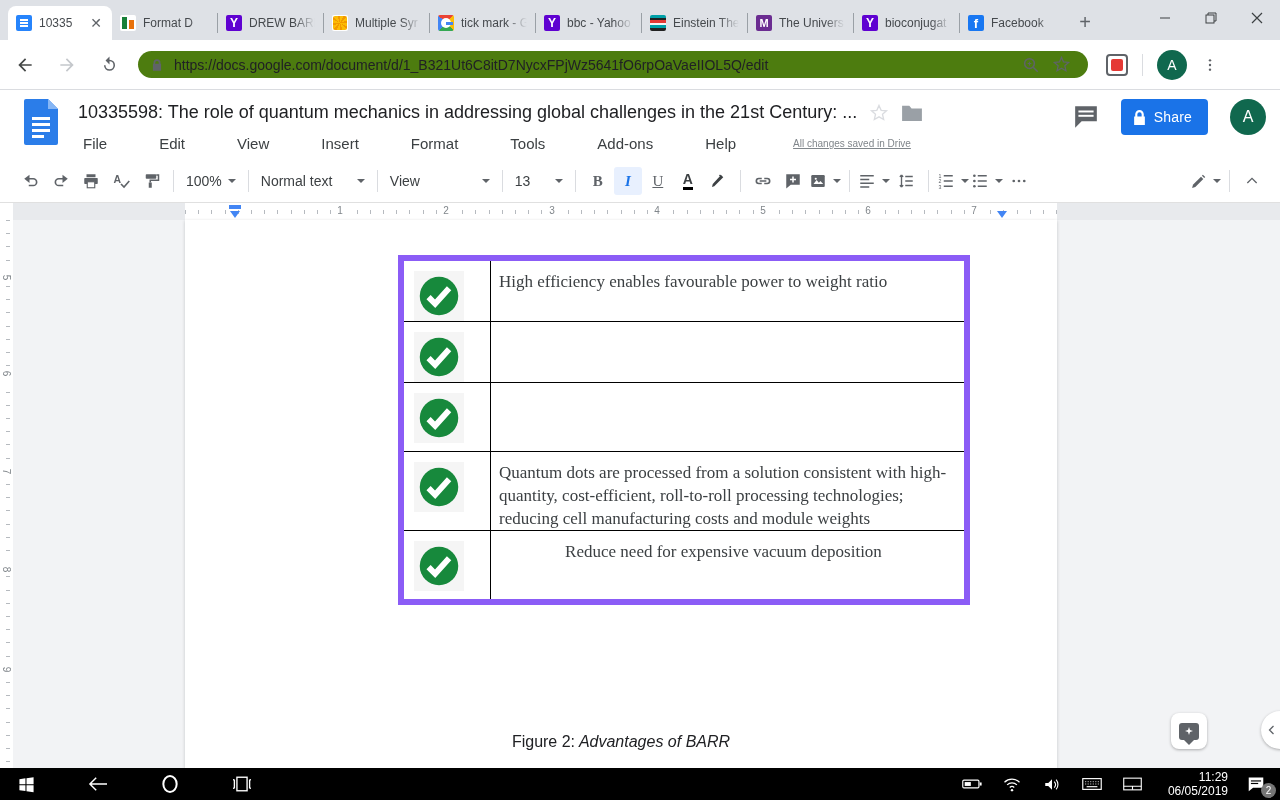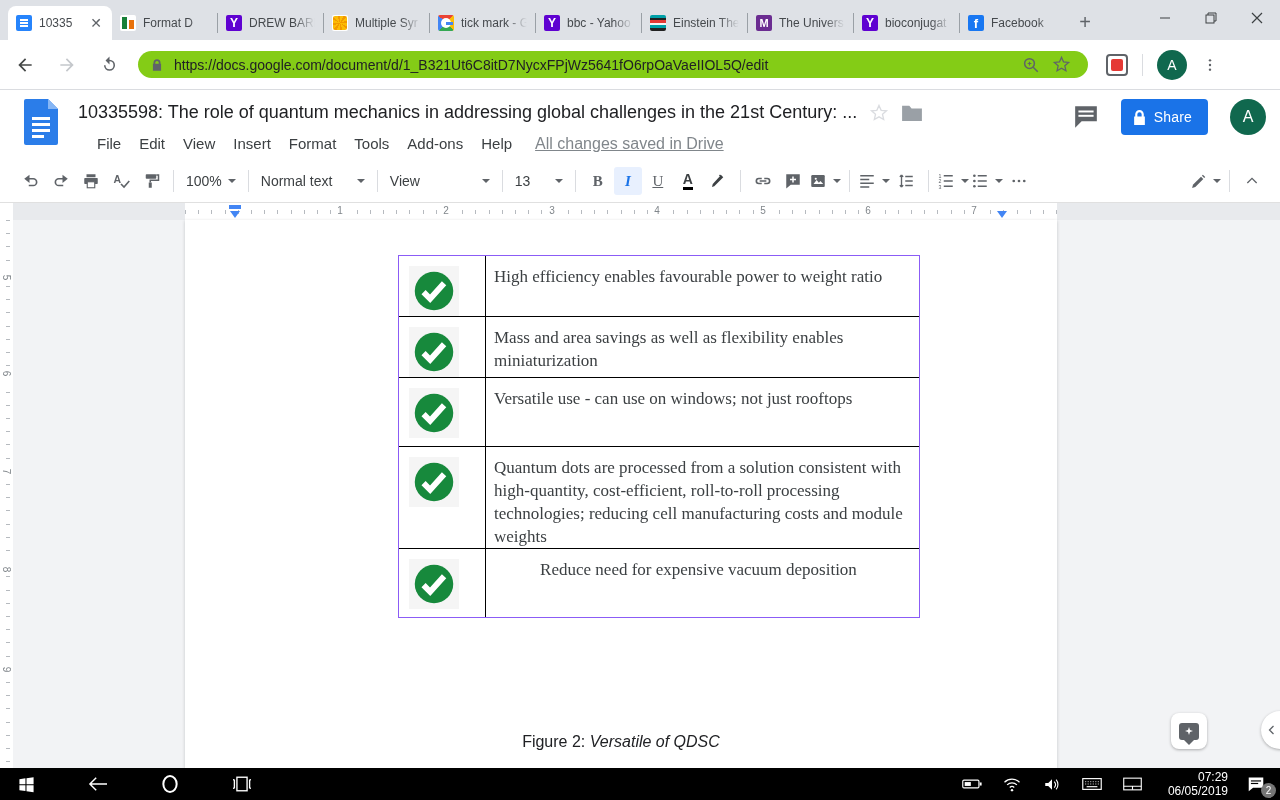--- a/index.html
+++ b/index.html
@@ -33,38 +33,38 @@
   .fav-sun { background:#fff; }
   .fav-sun::before { content:""; position:absolute; inset:1px; background:conic-gradient(#fbbc05 0 25deg,#f29900 25deg 45deg,#fbbc05 45deg 70deg,#f29900 70deg 90deg,#fbbc05 90deg 115deg,#f29900 115deg 135deg,#fbbc05 135deg 160deg,#f29900 160deg 180deg,#fbbc05 180deg 205deg,#f29900 205deg 225deg,#fbbc05 225deg 250deg,#f29900 250deg 270deg,#fbbc05 270deg 295deg,#f29900 295deg 315deg,#fbbc05 315deg 340deg,#f29900 340deg); border-radius:2px; }
   .fav-google { background:conic-gradient(from -45deg,#ea4335 0 90deg,#fbbc05 90deg 180deg,#34a853 180deg 270deg,#4285f4 270deg 360deg); border-radius:50%; }
   .fav-google::before { content:""; position:absolute; inset:3px; background:#fff; border-radius:50%; }
   .fav-google::after { content:""; position:absolute; left:8px; top:7px; width:7px; height:3px; background:#4285f4; }
   .fav-stripes { background:repeating-linear-gradient(to bottom,#00a0a8 0 3px,#222 3px 5px,#e53935 5px 8px,#f5f5f5 8px 10px,#00a0a8 10px 13px,#222 13px 16px); }
 
   
   .urlbar { position:absolute; left:0; top:40px; width:1280px; height:50px; background:#fff; border-bottom:1px solid #dadce0; display:flex; align-items:center; }
   .navbtn { width:34px; height:34px; display:flex; align-items:center; justify-content:center; margin-left:8px; }
-  .omnibox { margin-left:12px; width:950px; height:27px; background:#84cc16; border-radius:17px; display:flex; align-items:center; padding:0 12px; }
+  .omnibox { margin-left:12px; width:950px; height:27px; background:#4d7c0f; border-radius:17px; display:flex; align-items:center; padding:0 12px; }
   .omnibox .url { font-size:14px; color:#202124; flex:1; margin-left:10px; white-space:nowrap; overflow:hidden; }
   .obicon { width:30px; height:30px; display:flex; align-items:center; justify-content:center; }
   .ext-icon { width:22px; height:22px; border:2px solid #5f6368; border-radius:4px; margin-left:18px; position:relative; background:#fff; }
   .ext-icon::before { content:""; position:absolute; inset:3px; background:#e53935; border-radius:2px; }
   .urlsep { width:1px; height:22px; background:#dadce0; margin-left:14px; }
   .avatar { width:30px; height:30px; border-radius:50%; background:#10684e; color:#fff; font-size:14px; display:flex; align-items:center; justify-content:center; margin-left:14px; }
   .menu3dots { width:30px; height:30px; margin:0 10px 0 8px; display:flex; align-items:center; justify-content:center; }
 
   
   .docshead { position:absolute; left:0; top:91px; width:1280px; height:69px; background:#fff; }
   .docslogo { position:absolute; left:24px; top:8px; }
   .dtitle-row { position:absolute; left:78px; top:11px; display:flex; align-items:center; }
   .dtitle { font-size:18px; color:#202124; white-space:nowrap; }
   .dstar { margin-left:12px; } .dfolder { margin-left:12px; }
-  .menurow { position:absolute; left:88px; top:41px; display:flex; align-items:center; }
+  .menurow { position:absolute; left:74px; top:41px; display:flex; align-items:center;gap:34px; }
   .mitem { font-size:15px; color:#3c4043; padding:3px 9px; border-radius:3px; }
-  .savestatus { font-size:16px; color:#80868b; text-decoration:underline; margin-left:14px; }
+  .savestatus { font-size:10px; color:#80868b; text-decoration:underline; margin-left:14px; }
   .headright { position:absolute; right:14px; top:8px; display:flex; align-items:center; }
   .cmticon { margin-right:22px; }
   .sharebtn { height:36px; background:#1a73e8; border-radius:4px; color:#fff; font-size:14px; display:flex; align-items:center; padding:0 16px 0 12px; }
   .sharebtn span { margin-left:8px; letter-spacing:.2px; }
   .headavatar { width:36px; height:36px; font-size:16px; margin-left:22px; }
 
   
   .toolbar { position:absolute; left:0; top:160px; width:1280px; height:43px; background:#fff; border-bottom:1px solid #e0e0e0; display:flex; align-items:center; padding-left:16px; }
   .tbtn { min-width:28px; height:28px; display:flex; align-items:center; justify-content:center; border-radius:3px; margin:0 1px; color:#5f6368; }
   .tbtn.textbtn { font-size:14px; color:#3c4043; padding:0 4px; }
@@ -88,21 +88,21 @@
   .ruler-corner { position:absolute; left:0; top:0; width:13px; height:17px; background:#fff; }
 
   
   .canvas { position:absolute; left:0; top:220px; width:1280px; height:548px; background:#f2f3f5; }
   .vruler { position:absolute; left:0; top:0; width:13px; height:548px; background:#fff; }
   .vticks { position:absolute; left:6px; top:0; width:4px; height:548px;
             background:repeating-linear-gradient(to bottom,#b6babf 0 1px, transparent 1px 13.2px); }
   .vnum { position:absolute; left:0; width:13px; text-align:center; font-size:10px; color:#80868b; background:#fff; transform:rotate(90deg); }
   .page { position:absolute; left:185px; top:0; width:872px; height:548px; background:#fff; box-shadow:0 1px 3px rgba(60,64,67,.25); }
 
-  .qtable { position:absolute; left:213px; top:35px; width:522px; border:1px solid #8b5cf6; }
+  .qtable { position:absolute; left:213px; top:35px; width:572px; border:6px solid #8b5cf6; }
   .trow { display:flex; border-bottom:1px solid #000; }
   .trow:last-child { border-bottom:none;text-align:center; }
   .cell-icon { width:87px; border-right:1px solid #000; padding:10px 0 0 10px; }
   .checkbg { width:50px; height:50px; background:#f5f5f5; display:flex; align-items:center; justify-content:center; }
   .cell-text { flex:1; padding:9px 16px 0 8px; font-family:"Liberation Serif", serif; font-size:17px; line-height:23px; color:#3c4043; }
 
   .caption { position:absolute; left:0; top:513px; width:100%; text-align:center; font-size:16px; color:#202124; }
   .caption .cb { font-weight:normal;margin-top:42px; }
   .caption .ci { font-style:italic; }
 
@@ -482,32 +482,30 @@
       </div>
       <div class="trow">
         <div class="cell-icon">
             <div class="checkbg">
               <svg width="44" height="44" viewBox="0 0 24 24">
                 <circle cx="12" cy="12" r="10.5" fill="#17893c"></circle>
                 <path d="M6.3 12.6l3.6 3.6 7.6-8.4" fill="none" stroke="#fff" stroke-width="3.2"></path>
               </svg>
             </div>
           </div>
-        <div class="cell-text">Mass and area savings as well as flexibility enables miniaturization</div>
       </div>
       <div class="trow" style="height:69px">
         <div class="cell-icon">
             <div class="checkbg">
               <svg width="44" height="44" viewBox="0 0 24 24">
                 <circle cx="12" cy="12" r="10.5" fill="#17893c"></circle>
                 <path d="M6.3 12.6l3.6 3.6 7.6-8.4" fill="none" stroke="#fff" stroke-width="3.2"></path>
               </svg>
             </div>
           </div>
-        <div class="cell-text">Versatile use - can use on windows; not just rooftops</div>
       </div>
       <div class="trow">
         <div class="cell-icon">
             <div class="checkbg">
               <svg width="44" height="44" viewBox="0 0 24 24">
                 <circle cx="12" cy="12" r="10.5" fill="#17893c"></circle>
                 <path d="M6.3 12.6l3.6 3.6 7.6-8.4" fill="none" stroke="#fff" stroke-width="3.2"></path>
               </svg>
             </div>
           </div>
@@ -519,21 +517,21 @@
               <svg width="44" height="44" viewBox="0 0 24 24">
                 <circle cx="12" cy="12" r="10.5" fill="#17893c"></circle>
                 <path d="M6.3 12.6l3.6 3.6 7.6-8.4" fill="none" stroke="#fff" stroke-width="3.2"></path>
               </svg>
             </div>
           </div>
         <div class="cell-text">Reduce need for expensive vacuum deposition</div>
       </div>
     </div>
     <div class="caption">
-      <span class="cb">Figure 2:</span><span class="ci"> Versatile of QDSC</span>
+      <span class="cb">Figure 2:</span><span class="ci"> Advantages of BARR</span>
     </div>
   </div>
   <div class="vruler">
     <div class="vticks"></div>
     <span class="vnum" style="top:52px">5</span>
     <span class="vnum" style="top:148px">6</span>
     <span class="vnum" style="top:246px">7</span>
     <span class="vnum" style="top:344px">8</span>
     <span class="vnum" style="top:444px">9</span>
   </div>
@@ -601,21 +599,21 @@
           <path d="M6 11.5h14" stroke="#fff" stroke-width="1.5"></path>
         </svg>
     </div>
     <div class="tkicon">
       <svg width="19" height="14" viewBox="0 0 26 18">
           <rect x="1" y="1" width="24" height="16" fill="none" stroke="#fff" stroke-width="1.5"></rect>
           <path d="M1 12h24M13 12v5" stroke="#fff" stroke-width="1.5"></path>
         </svg>
     </div>
     <div class="clock">
-      <div>07:29</div>
+      <div>11:29</div>
       <div>06/05/2019</div>
     </div>
     <div class="tk-action">
       <svg width="18" height="16" viewBox="0 0 24 22">
           <path d="M2 2h20v14H8l-6 5z" fill="#fff"></path>
           <rect x="5" y="6" width="14" height="1.6" fill="#000"></rect>
           <rect x="5" y="9.5" width="10" height="1.6" fill="#000"></rect>
         </svg>
       <span class="tk-badge">2</span>
     </div>

